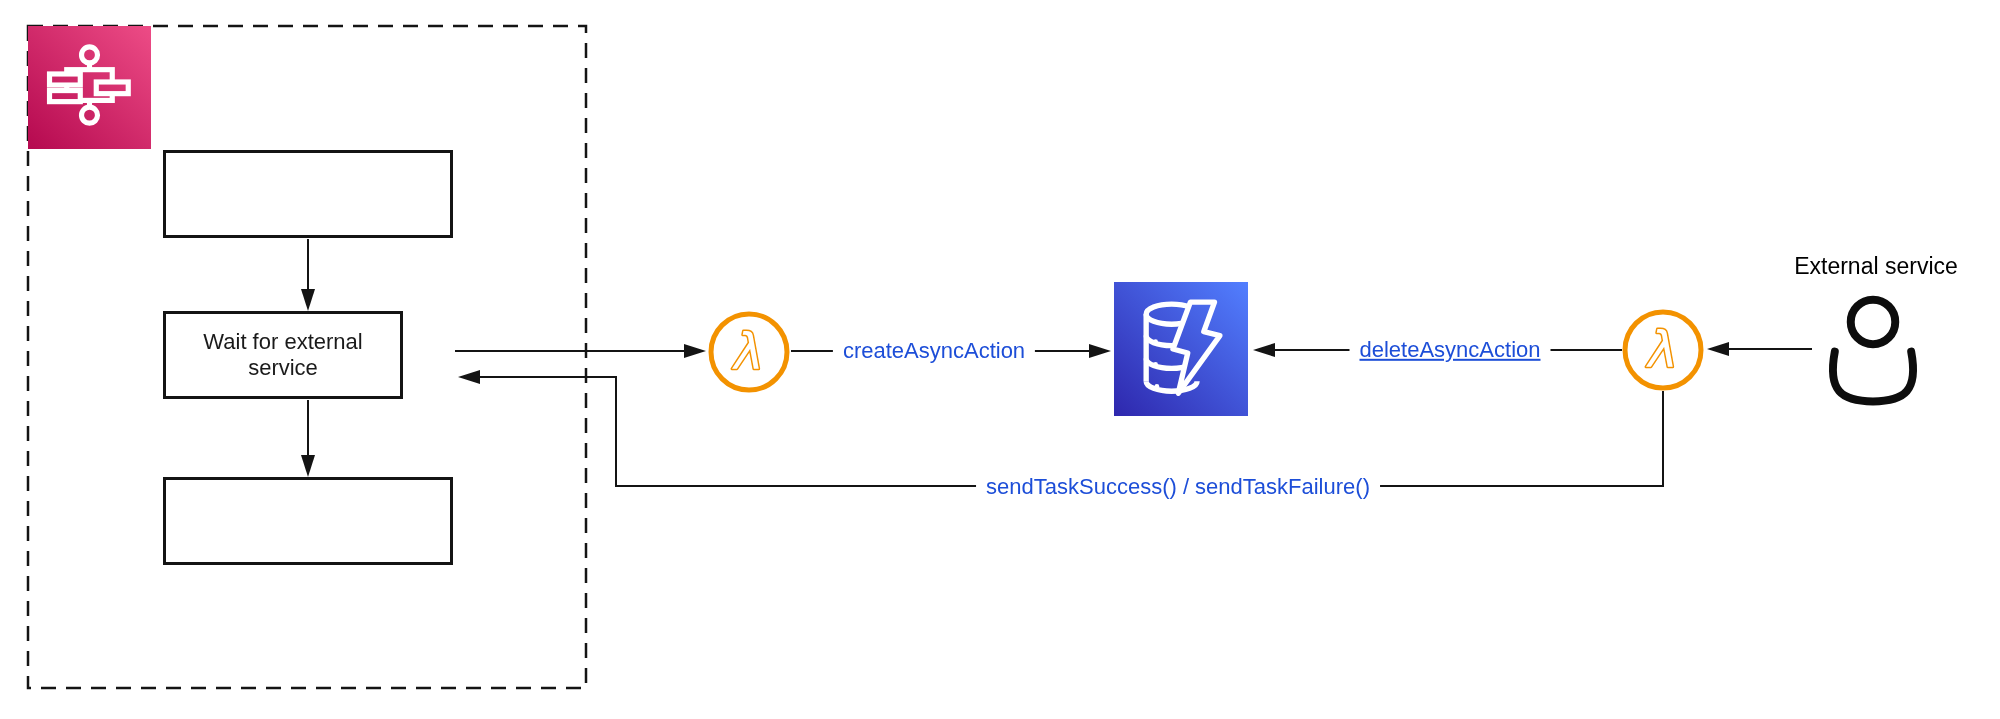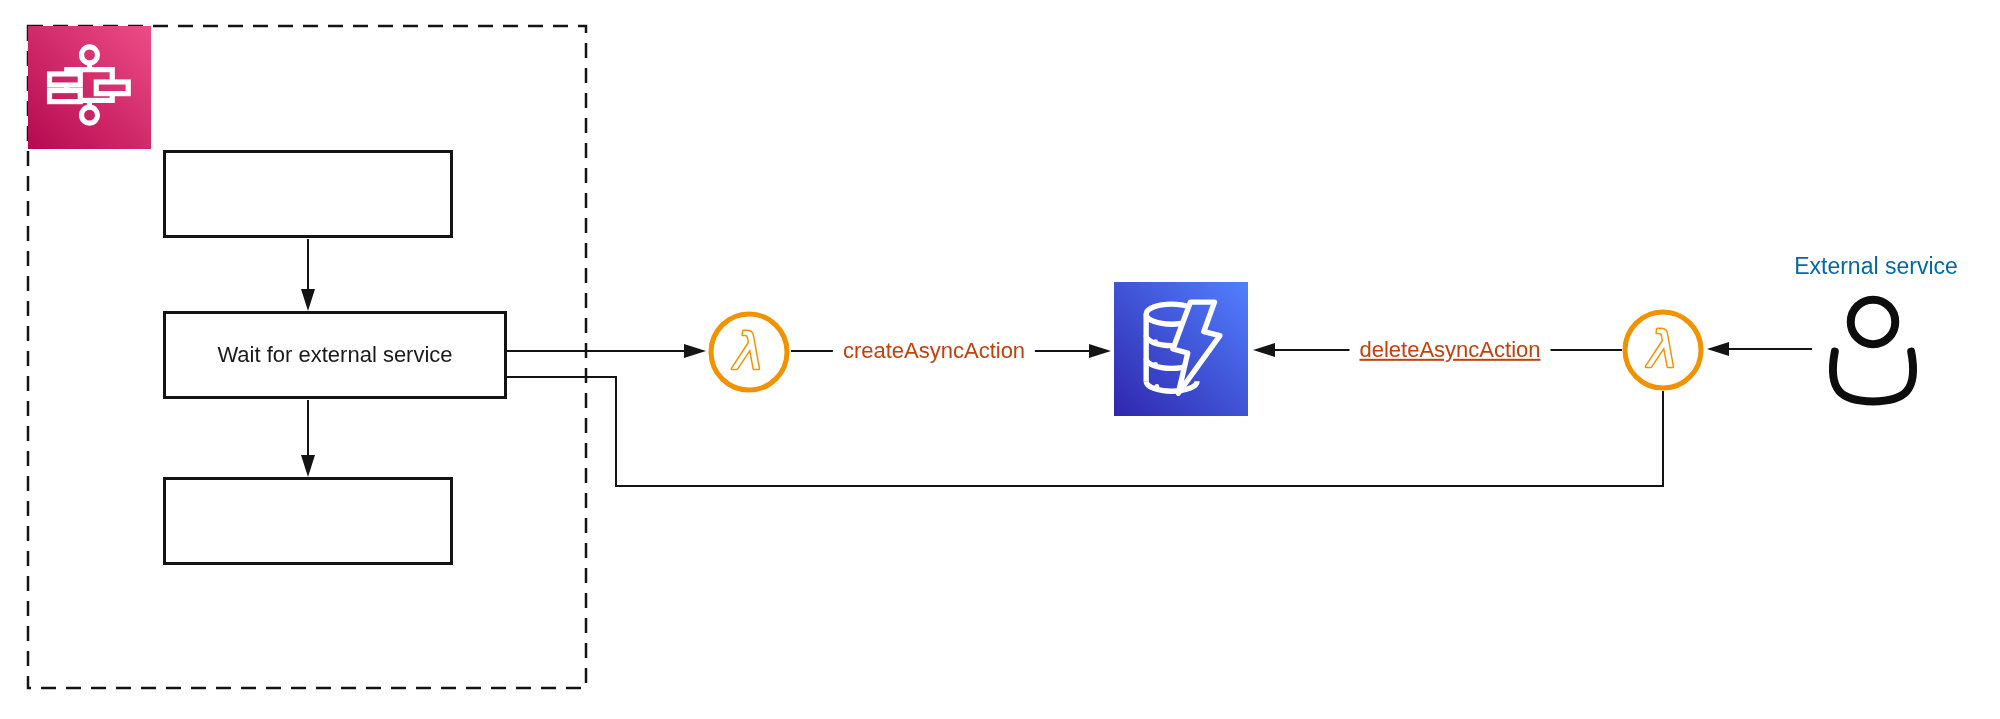--- a/index.html
+++ b/index.html
@@ -22,42 +22,42 @@
     border: 3px solid #141414;
     background: #ffffff;
     display: flex;
     align-items: center;
     justify-content: center;
     font-size: 22px;
     color: #1a1a1a;
     text-align: center;
   }
   #box-top    { left: 163px; top: 150px; width: 290px; height: 88px; }
-  #box-wait   { left: 163px; top: 311px; width: 344px; height: 88px; }
+  #box-wait   { left: 163px; top: 311px; width: 240px; height: 88px; }
   #box-bottom { left: 163px; top: 477px; width: 290px; height: 88px; }
 
   .edge-label {
     position: absolute;
     transform: translate(-50%, -50%);
     background: #ffffff;
     padding: 0 10px;
     font-size: 22px;
-    color: #c2410c;
+    color: #1d4ed8;
     white-space: nowrap;
     line-height: 1.2;
   }
   #label-create   { left: 934px;  top: 351px; }
   #label-delete   { left: 1450px; top: 350px; text-decoration: underline; }
   #label-callback { left: 1178px; top: 487px; }
 
   .actor-label {
     position: absolute;
     transform: translate(-50%, -50%);
     font-size: 23px;
-    color: #0369a1;
+    color: #000000;
     white-space: nowrap;
   }
   #label-external { left: 1876px; top: 266px; }
 
   .icon-abs { position: absolute; }
   #icon-stepfunctions { left: 28px;   top: 26px;  width: 123px; height: 123px; }
   #icon-lambda-create { left: 708px;  top: 311px; width: 82px;  height: 82px; }
   #icon-dynamodb      { left: 1114px; top: 282px; width: 134px; height: 134px; }
   #icon-lambda-delete { left: 1622px; top: 309px; width: 82px;  height: 82px; }
   #icon-user          { left: 1820px; top: 290px; width: 106px; height: 120px; }
@@ -151,16 +151,17 @@
     <text x="41" y="58" text-anchor="middle" font-size="50" font-family="DejaVu Sans, sans-serif" font-style="italic" fill="#ffffff" stroke="#F39200" stroke-width="3" paint-order="stroke" stroke-linejoin="round">λ</text>
   </svg>
 
   <svg id="icon-user" class="icon-abs" viewBox="0 0 100 113">
     <circle cx="50" cy="30" r="21" fill="none" stroke="#0d0d0d" stroke-width="7.5"></circle>
     <path d="M14,58 C7,95 20,105 50,105 C80,105 93,95 86,58" fill="none" stroke="#0d0d0d" stroke-width="7.5" stroke-linecap="round"></path>
   </svg>
 
   <div class="edge-label" id="label-create">createAsyncAction</div>
   <div class="edge-label" id="label-delete">deleteAsyncAction</div>
+  <div class="edge-label" id="label-callback">sendTaskSuccess() / sendTaskFailure()</div>
 
   <div class="actor-label" id="label-external">External service</div>
 
 </div>
 
 </body></html>

